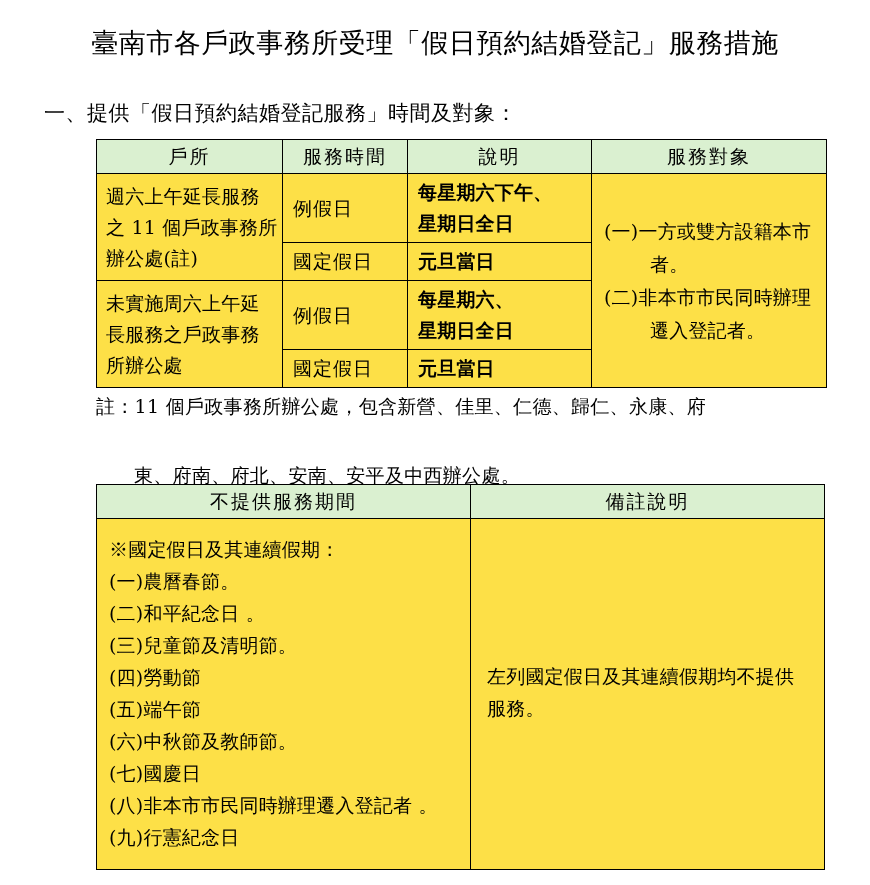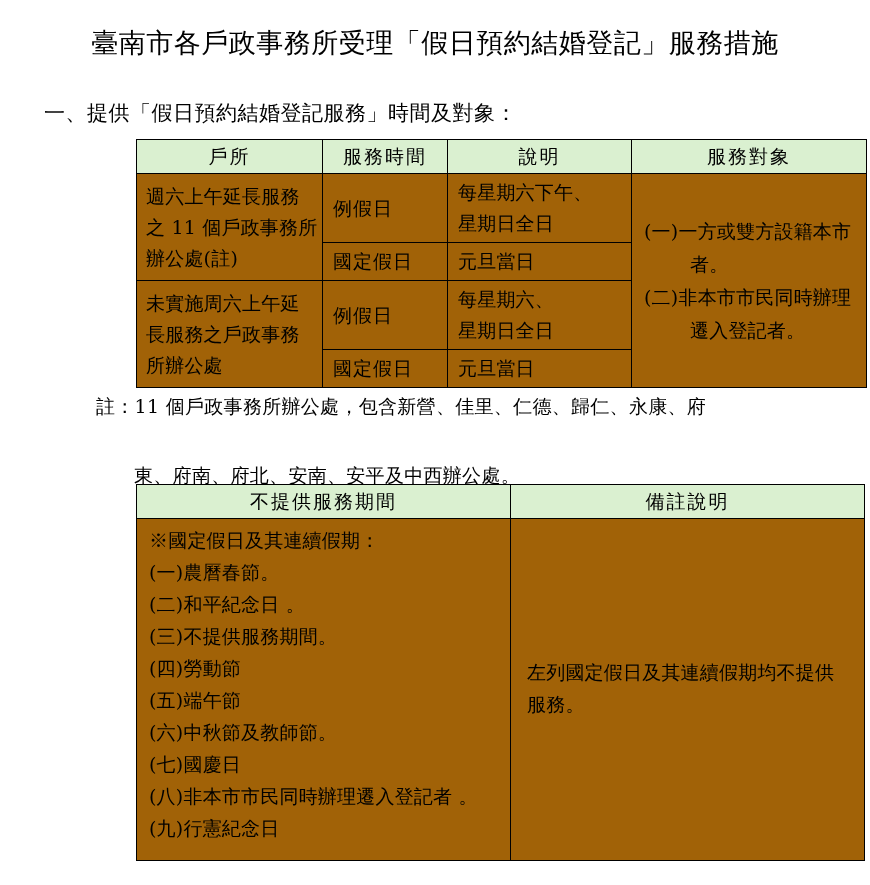--- a/index.html
+++ b/index.html
@@ -47,22 +47,21 @@
   }
   #sec1-heading { left: 44px; top: 98px; }
   #sec2-heading { left: 44px; top: 443px; }
 
   
   table.doc-table {
     position: absolute;
     border-collapse: collapse;
     table-layout: fixed;
     font-size: 19px;
-    background: #a16207;
-    margin-left: 40px;
+    background: #fde047;
   }
   table.doc-table td, table.doc-table th {
     border: 1.4px solid #000000;
     padding: 3px 7px;
     vertical-align: middle;
     font-weight: normal;
     line-height: 27px;
   }
   table.doc-table th {
     background: #daf0d0;
@@ -88,20 +87,21 @@
     padding-right: 4px;
   }
   #table-service td.time-cell {
     padding-left: 10px;
     letter-spacing: 1px;
   }
   #table-service td.desc-cell {
     line-height: 31px;
     padding-left: 10px;
     letter-spacing: 0.2px;
+    font-weight: bold;
   }
   #table-service td.target-cell {
     line-height: 33px;
     padding-left: 12px;
     padding-right: 8px;
     letter-spacing: 0.2px;
   }
   .hanging-wide {
     padding-left: 46px;
     text-indent: -46px;
@@ -129,21 +129,21 @@
   #table-closure {
     left: 96px;
     top: 484px;
     width: 642px;
   }
   #table-closure .col-period { width: 374px; }
   #table-closure .col-remark { width: 354px; }
 
   #table-closure td.period-cell {
     vertical-align: top;
-    padding: 5px 10px 16px 12px;
+    padding: 14px 10px 16px 12px;
     line-height: 32px;
     letter-spacing: 0.2px;
   }
   #table-closure td.remark-cell {
     vertical-align: middle;
     padding: 6px 12px 10px 16px;
     line-height: 32px;
     letter-spacing: 0.2px;
   }
   #table-closure .list-item {
@@ -227,21 +227,21 @@
         <th>不提供服務期間</th>
         <th>備註說明</th>
       </tr>
     </thead>
     <tbody>
       <tr>
         <td class="period-cell">
           <span class="list-lead">※國定假日及其連續假期：</span>
           <span class="list-item">(一)農曆春節。</span>
           <span class="list-item">(二)和平紀念日 。</span>
-          <span class="list-item">(三)不提供服務期間。</span>
+          <span class="list-item">(三)兒童節及清明節。</span>
           <span class="list-item">(四)勞動節</span>
           <span class="list-item">(五)端午節</span>
           <span class="list-item">(六)中秋節及教師節。</span>
           <span class="list-item">(七)國慶日</span>
           <span class="list-item">(八)非本市市民同時辦理遷入登記者 。</span>
           <span class="list-item">(九)行憲紀念日</span>
         </td>
         <td class="remark-cell">左列國定假日及其連續假期均不提供服務。</td>
       </tr>
     </tbody>

